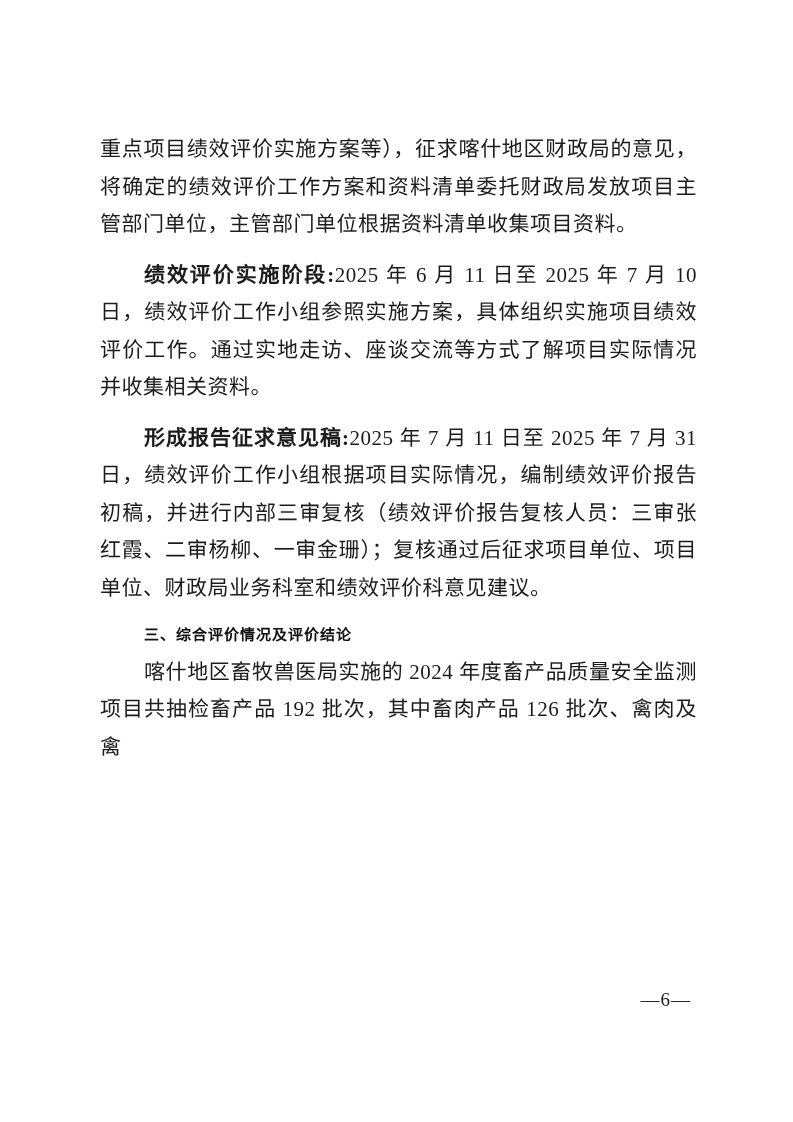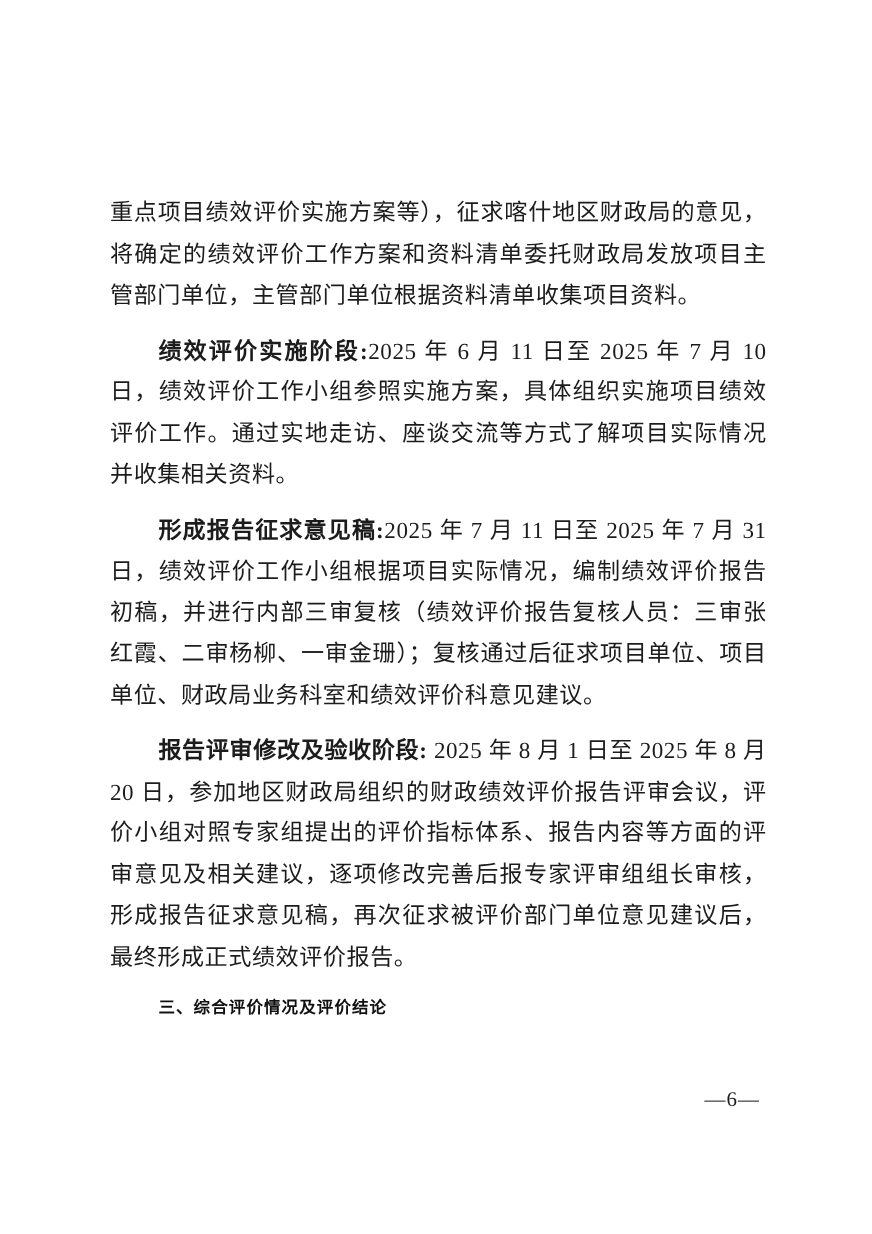--- a/index.html
+++ b/index.html
@@ -21,21 +21,20 @@
     left: 100px;
     top: 131px;
     width: 597px;
   }
   .para {
     font-size: 21px;
     line-height: 37.5px;
     letter-spacing: 0.5px;
     text-align: justify;
     color: #1c1c1c;
-    margin-top: 44px;
   }
   .para + .para { margin-top: 13px; }
   .para.indent { text-indent: 44px; }
   .lead { font-weight: 700; }
   .heading {
     margin-top: 9px;
     font-family: "Liberation Sans", "DejaVu Sans", sans-serif;
     font-weight: 700;
     font-size: 15px;
     line-height: 37.5px;
@@ -65,23 +64,23 @@
     </p>
 
     <p class="para indent">
       <span class="lead">绩效评价实施阶段:</span><span>2025 年 6 月 11 日至 2025 年 7 月 10 日，绩效评价工作小组参照实施方案，具体组织实施项目绩效评价工作。通过实地走访、座谈交流等方式了解项目实际情况并收集相关资料。</span>
     </p>
 
     <p class="para indent">
       <span class="lead">形成报告征求意见稿:</span><span>2025 年 7 月 11 日至 2025 年 7 月 31 日，绩效评价工作小组根据项目实际情况，编制绩效评价报告初稿，并进行内部三审复核（绩效评价报告复核人员：三审张红霞、二审杨柳、一审金珊）；复核通过后征求项目单位、项目单位、财政局业务科室和绩效评价科意见建议。</span>
     </p>
 
-    <p class="para indent">
-      <span class="lead">报告评审修改及验收阶段: </span> <span>2025 年 8 月 1 日至 2025 年 8 月 20 日，参加地区财政局组织的财政绩效评价报告评审会议，评价小组对照专家组提出的评价指标体系、报告内容等方面的评审意见及相关建议，逐项修改完善后报专家评审组组长审核，形成报告征求意见稿，再次征求被评价部门单位意见建议后，最终形成正式绩效评价报告。</span>
-    </p>
 
     <h2 class="heading">三、综合评价情况及评价结论</h2>
 
+    <p class="para indent">
+      <span>喀什地区畜牧兽医局实施的 2024 年度畜产品质量安全监测项目共抽检畜产品 192 批次，其中畜肉产品 126 批次、禽肉及禽</span>
+    </p>
 
   </main>
 
   <div class="page-number">—6—</div>
 </div>
 
 </body></html>

